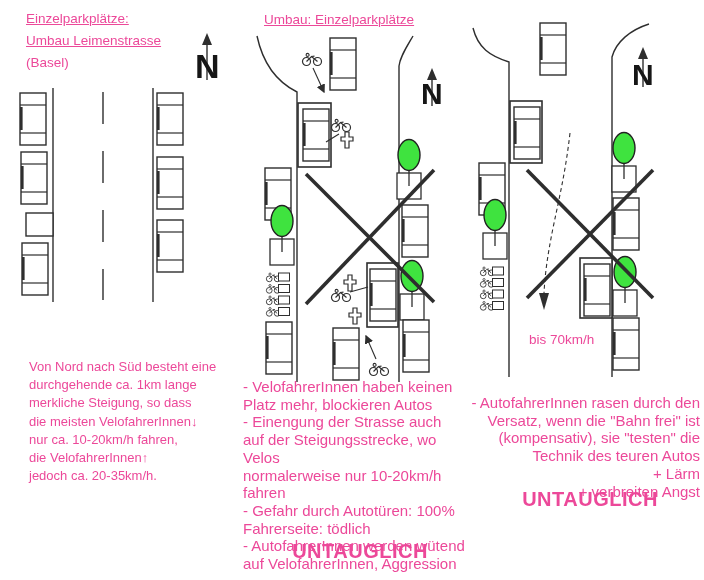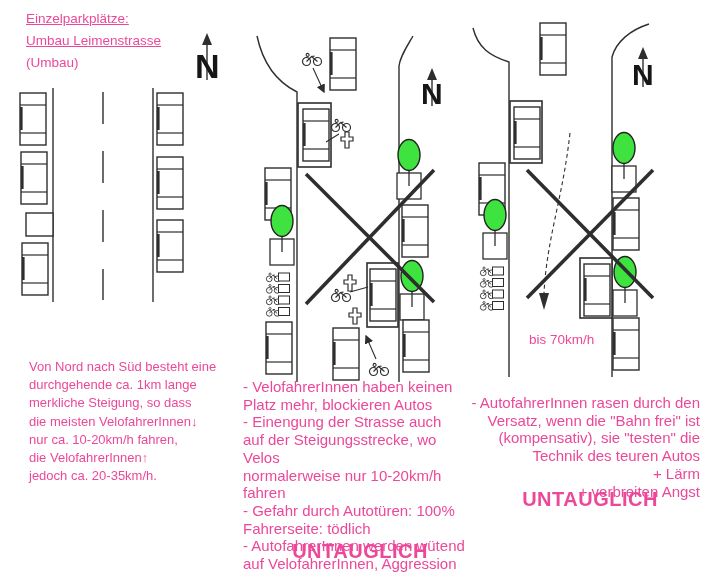--- a/index.html
+++ b/index.html
@@ -153,23 +153,24 @@
         <line class="ln" x1="643" y1="55" x2="643" y2="87"></line>
         <polygon points="643,47 638,59 648,59" fill="#2e2e2e"></polygon>
         <text class="north" x="632" y="85" font-size="30">N</text>
       </g>
     </g>
   </svg>
 
   <div class="txt title" style="left:26px;top:8px;">
     <div class="u">Einzelparkplätze: </div>
     <div class="u">Umbau Leimenstrasse</div>
-    <div>(Umbau)</div>
+    <div>(Basel)</div>
   </div>
 
+  <div class="txt title u" style="left:264px;top:9px;">Umbau: Einzelparkplätze</div>
 
   <div class="txt desc pre" style="left:29px;top:358px;width:210px;">Von Nord nach Süd besteht eine
 durchgehende ca. 1km lange
 merkliche Steigung, so dass
 die meisten VelofahrerInnen↓
 nur ca. 10-20km/h fahren,
 die VelofahrerInnen↑
 jedoch ca. 20-35km/h.</div>
 
   <div class="txt notes pre" style="left:243px;top:378px;width:232px;">- VelofahrerInnen haben keinen

